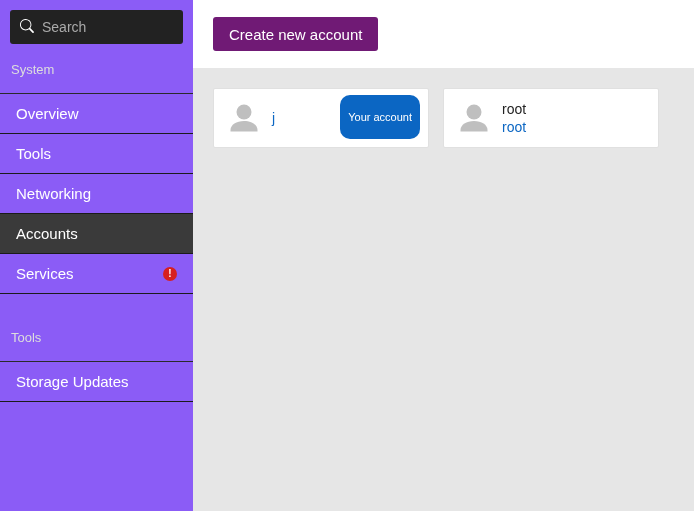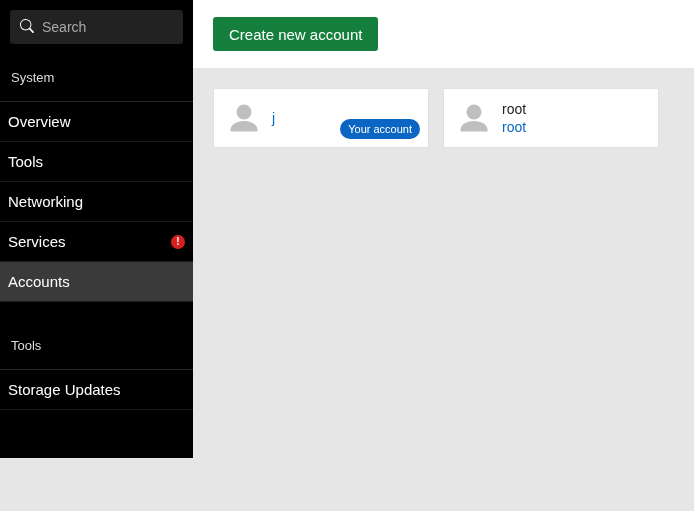--- a/index.html
+++ b/index.html
@@ -1,45 +1,45 @@
 <!DOCTYPE html>
 <html><head>
 <meta charset="utf-8">
 <style>
   * { box-sizing: border-box; margin: 0; padding: 0; }
   html, body { width: 694px; height: 511px; font-family: -apple-system, BlinkMacSystemFont, "Segoe UI", Helvetica, Arial, sans-serif; overflow: hidden; }
   body { display: flex; background: #e6e6e6; }
 
   
-  .sidebar { width: 193px; height: 458px; background: #000000; color: #fff; display: flex; flex-direction: column; font-size: 15px; gap: 8px; }
+  .sidebar { width: 193px; height: 511px; background: #8b5cf6; color: #fff; display: flex; flex-direction: column; font-size: 15px; }
   .search-wrap { padding: 10px; }
   .search-box { display: flex; align-items: center; background: #222; border-radius: 3px; height: 34px; padding: 0 10px; color: #888; }
   .search-box input { background: transparent; border: none; outline: none; color: #ccc; font-size: 14px; margin-left: 8px; flex: 1; }
   .search-box input::placeholder { color: #aaa; }
 
   .group-label { font-size: 13px; color: #ddd; padding: 8px 11px 16px 11px; border-bottom: 1px solid #2a2a2a; }
-  .nav-item { display: flex; align-items: center; justify-content: space-between; padding: 0 8px; height: 40px; color: #fff; cursor: pointer; border-bottom: 1px solid #1b1b1b; }
+  .nav-item { display: flex; align-items: center; justify-content: space-between; padding: 0 16px; height: 40px; color: #fff; cursor: pointer; border-bottom: 1px solid #1b1b1b; }
   .nav-item.active { background: #3a3a3a; }
   .nav-item .label { }
   .badge-alert { width: 14px; height: 14px; border-radius: 50%; background: #d62020; display: flex; align-items: center; justify-content: center; color: #fff; font-size: 10px; font-weight: bold; }
   .group-gap { height: 28px; }
 
   
   .main { flex: 1; display: flex; flex-direction: column; }
   .topbar { background: #fff; height: 68px; display: flex; align-items: center; padding: 0 20px; }
-  .btn-primary { background: #15803d; color: #fff; border: none; border-radius: 3px; height: 34px; padding: 0 16px; font-size: 15px; cursor: pointer; }
+  .btn-primary { background: #701a75; color: #fff; border: none; border-radius: 3px; height: 34px; padding: 0 16px; font-size: 15px; cursor: pointer; }
 
   .content { flex: 1; padding: 20px; display: flex; gap: 14px; align-items: flex-start; }
   .card { width: 216px; background: #fff; border: 1px solid #e0e0e0; border-radius: 2px; padding: 10px 12px; display: flex; align-items: center; position: relative; min-height: 60px; }
   .avatar { width: 36px; height: 36px; margin-right: 10px; flex-shrink: 0; }
   .avatar svg { width: 36px; height: 36px; }
   .card-text { display: flex; flex-direction: column; justify-content: center; line-height: 1.3; font-size: 14px; }
   .card-text .fullname { color: #222; }
   .card-text .username { color: #0b66c3; cursor: pointer; }
-  .pill { position: absolute; right: 8px; bottom: 8px; background: #0b66c3; color: #fff; font-size: 11px; border-radius: 10px; padding: 4px 8px; }
+  .pill { position: absolute; right: 8px; bottom: 8px; background: #0b66c3; color: #fff; font-size: 11px; border-radius: 10px; padding: 16px 8px; }
 </style>
 </head>
 <body>
 
 <nav class="sidebar">
   <div class="search-wrap">
     <div class="search-box">
       <span>
         <svg width="14" height="14" viewBox="0 0 16 16" fill="white">
             <path d="M11.742 10.344a6.5 6.5 0 1 0-1.397 1.398h-.001l3.85 3.85a1 1 0 0 0 1.415-1.414l-3.85-3.85zM12 6.5A5.5 5.5 0 1 1 1 6.5a5.5 5.5 0 0 1 11 0z"></path>
@@ -52,26 +52,26 @@
       <div class="group-label">System</div>
       <div class="nav-item">
         <span class="label">Overview</span>
       </div>
       <div class="nav-item">
         <span class="label">Tools</span>
       </div>
       <div class="nav-item">
         <span class="label">Networking</span>
       </div>
+      <div class="nav-item active">
+        <span class="label">Accounts</span>
+      </div>
       <div class="nav-item">
         <span class="label">Services</span>
         <span class="badge-alert">!</span>
-      </div>
-      <div class="nav-item active">
-        <span class="label">Accounts</span>
       </div>
       <div class="group-gap"></div>
       <div class="group-label">Tools</div>
       <div class="nav-item">
         <span class="label">Storage Updates</span>
       </div>
     </div>
 </nav>
 
 <main class="main">

